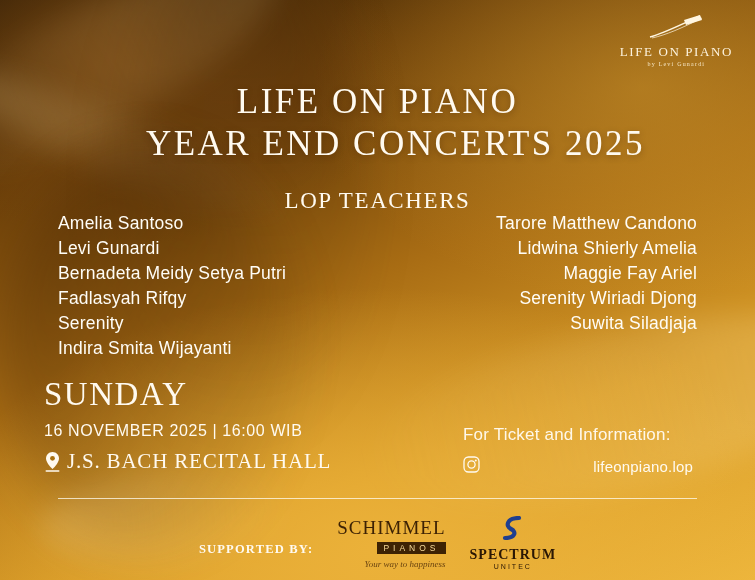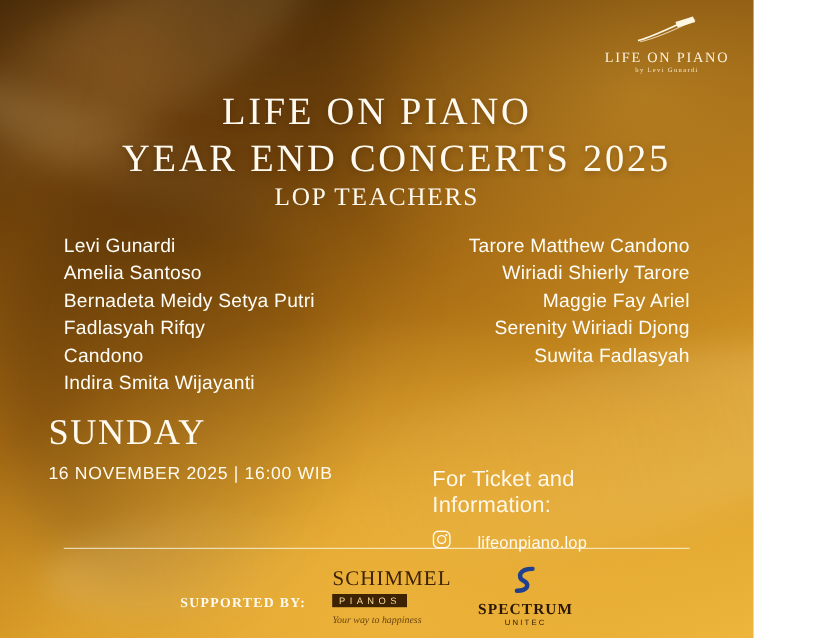--- a/index.html
+++ b/index.html
@@ -3,21 +3,21 @@
 <meta charset="utf-8">
 <style>
   * { box-sizing: border-box; margin: 0; padding: 0; }
   html, body {
     width: 755px; height: 580px;
     font-family: "Liberation Sans", sans-serif;
     overflow: hidden;
   }
   .poster {
     position: relative;
-    width: 685px; height: 580px;
+    width: 755px; height: 580px;
     background:
       radial-gradient(ellipse 60% 50% at 18% 12%, rgba(120,72,18,0.95) 0%, rgba(90,52,10,0.0) 60%),
       radial-gradient(ellipse 70% 60% at 85% 15%, rgba(205,150,45,0.55) 0%, rgba(160,110,25,0.0) 62%),
       radial-gradient(ellipse 90% 70% at 50% 95%, rgba(236,178,58,0.95) 0%, rgba(198,140,35,0.0) 65%),
       linear-gradient(160deg, #2f1c05 0%, #6b3f09 22%, #a96d14 48%, #d79a26 72%, #edb63c 100%);
     overflow: hidden;
   }
   
   .streak {
     position: absolute;
@@ -59,21 +59,21 @@
     color: #fffaf0;
     letter-spacing: 2.5px;
     font-weight: normal;
     text-shadow: 0 2px 6px rgba(60,30,0,.35);
   }
   .title-1 { font-size: 35px; line-height: 40px; }
   .title-2 { font-size: 35px; line-height: 44px; padding-left: 36px; }
   .subtitle {
     font-family: "Liberation Serif", serif;
     color: #fffaf0; font-size: 23px; letter-spacing: 1.6px;
-    text-align: center; 
+    text-align: center; margin-top: 22px;
   }
 
   
   .teachers {
     position: absolute; left: 0; right: 0; top: 212px;
     display: flex; justify-content: space-between;
     padding: 0 58px;
   }
   .col { display: flex; flex-direction: column; gap: 2px; }
   .col-left { align-items: flex-start; }
@@ -101,41 +101,41 @@
   .venue {
     font-family: "Liberation Serif", serif;
     font-size: 21px; color: #fffaf0; letter-spacing: .8px;
   }
   .pin-icon { display: inline-flex; align-items: center; }
 
   
   .contact { position: absolute; right: 62px; top: 425px; text-align: left; width: 230px; }
   .contact-head {
     font-family: "Liberation Sans", sans-serif;
-    font-size: 20px; color: #fff8ea; letter-spacing: .2px;
-  }
-  .contact-row { display: flex; align-items: center; gap: 24px; margin-top: 11px; }
+    font-size: 17px; color: #fff8ea; letter-spacing: .2px;
+  }
+  .contact-row { display: flex; align-items: center; gap: 8px; margin-top: 11px; justify-content: space-between; }
   .ig-handle { font-size: 15px; color: #fffaf0; letter-spacing: .2px; }
 
   
   .divider {
     position: absolute; left: 58px; right: 58px; top: 498px;
     height: 1px; background: rgba(255,252,240,.75);
   }
 
   
   .footer {
     position: absolute; left: 0; right: 0; bottom: 10px;
     display: flex; align-items: center; justify-content: center; gap: 24px;
   }
   .supported {
     font-family: "Liberation Serif", serif;
     font-size: 12.5px; letter-spacing: 1.2px; color: #fffaf0; font-weight: bold; margin-top: 12px;
   }
-  .logo-schimmel { text-align: left; color: #4a2a06; }
+  .logo-schimmel { text-align: right; color: #4a2a06; }
   .sch-name { font-family: "Liberation Serif", serif; font-size: 19px; letter-spacing: 1px; color: #3d2204; line-height: 19px; }
   .sch-sub {
     font-size: 8.5px; letter-spacing: 4px; color: #3d2204;
     background: #3d2204; color: #f6d999; display: inline-block; padding: 1px 6px; margin-top: 2px;
   }
   .sch-tag { font-family: "Liberation Serif", serif; font-style: italic; font-size: 9px; color: #6a4410; margin-top: 4px; }
   .logo-spectrum { text-align: center; }
   .spec-name { font-family: "Liberation Serif", serif; font-size: 14px; letter-spacing: 1px; color: #2a1704; font-weight: bold; line-height: 14px; }
   .spec-sub { font-size: 7px; letter-spacing: 2px; color: #2a1704; margin-top: 1px; }
 </style>
@@ -165,39 +165,49 @@
     </div>
 
     <div class="title-block">
       <div class="title-1">LIFE ON PIANO</div>
       <div class="title-2">YEAR END CONCERTS 2025</div>
       <div class="subtitle">LOP TEACHERS</div>
     </div>
 
     <div class="teachers">
       <div class="col col-left">
+        <div class="teacher">Amelia Santoso</div>
         <div class="teacher">Levi Gunardi</div>
-        <div class="teacher">Amelia Santoso</div>
         <div class="teacher">Bernadeta Meidy Setya Putri</div>
         <div class="teacher">Fadlasyah Rifqy</div>
-        <div class="teacher">Candono</div>
+        <div class="teacher">Serenity</div>
         <div class="teacher">Indira Smita Wijayanti</div>
       </div>
       <div class="col col-right">
         <div class="teacher">Tarore Matthew Candono</div>
-        <div class="teacher">Wiriadi Shierly Tarore</div>
+        <div class="teacher">Lidwina Shierly Amelia</div>
         <div class="teacher">Maggie Fay Ariel</div>
         <div class="teacher">Serenity Wiriadi Djong</div>
-        <div class="teacher">Suwita Fadlasyah</div>
+        <div class="teacher">Suwita Siladjaja</div>
       </div>
     </div>
 
     <div class="details">
       <div class="day">SUNDAY</div>
       <div class="date">16 NOVEMBER 2025 | 16:00 WIB</div>
+      <div class="venue-row">
+        <span class="pin-icon">
+          <svg width="17" height="22" viewBox="0 0 17 22">
+            <path d="M8.5 1 C4.9 1 2 3.9 2 7.5 C2 12.2 8.5 18 8.5 18 C8.5 18 15 12.2 15 7.5 C15 3.9 12.1 1 8.5 1 Z" fill="#fffaf0"></path>
+            <circle cx="8.5" cy="7.3" r="2.4" fill="#a9700f"></circle>
+            <rect x="1.5" y="19.2" width="14" height="1.6" rx=".8" fill="#fffaf0"></rect>
+          </svg>
+        </span>
+        <span class="venue">J.S. BACH RECITAL HALL</span>
+      </div>
     </div>
 
     <div class="contact">
       <div class="contact-head">For Ticket and Information:</div>
       <div class="contact-row">
         <span>
           <svg width="17" height="17" viewBox="0 0 17 17">
             <rect x="1" y="1" width="15" height="15" rx="4.5" fill="none" stroke="#fffaf0" stroke-width="1.3"></rect>
             <circle cx="8.5" cy="8.5" r="3.6" fill="none" stroke="#fffaf0" stroke-width="1.3"></circle>
             <circle cx="12.8" cy="4.4" r="1" fill="#fffaf0"></circle>

